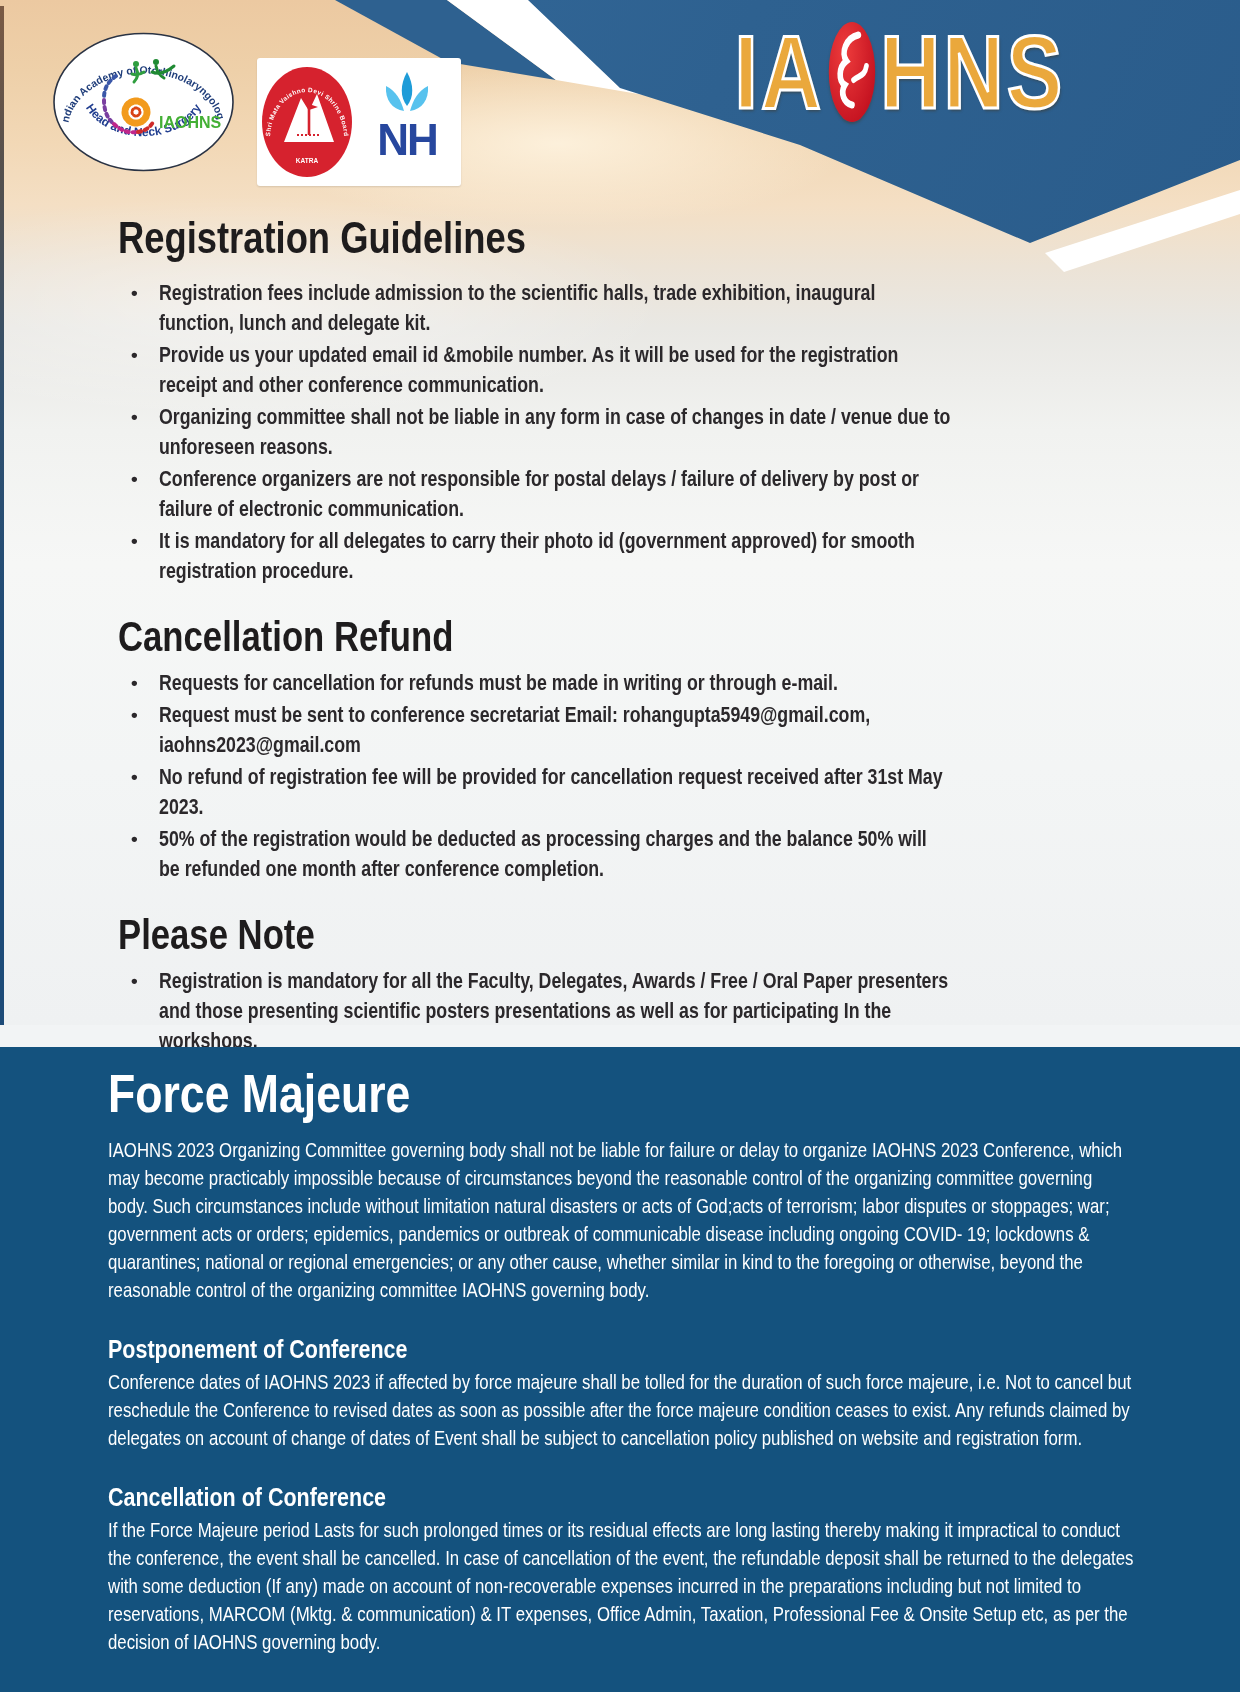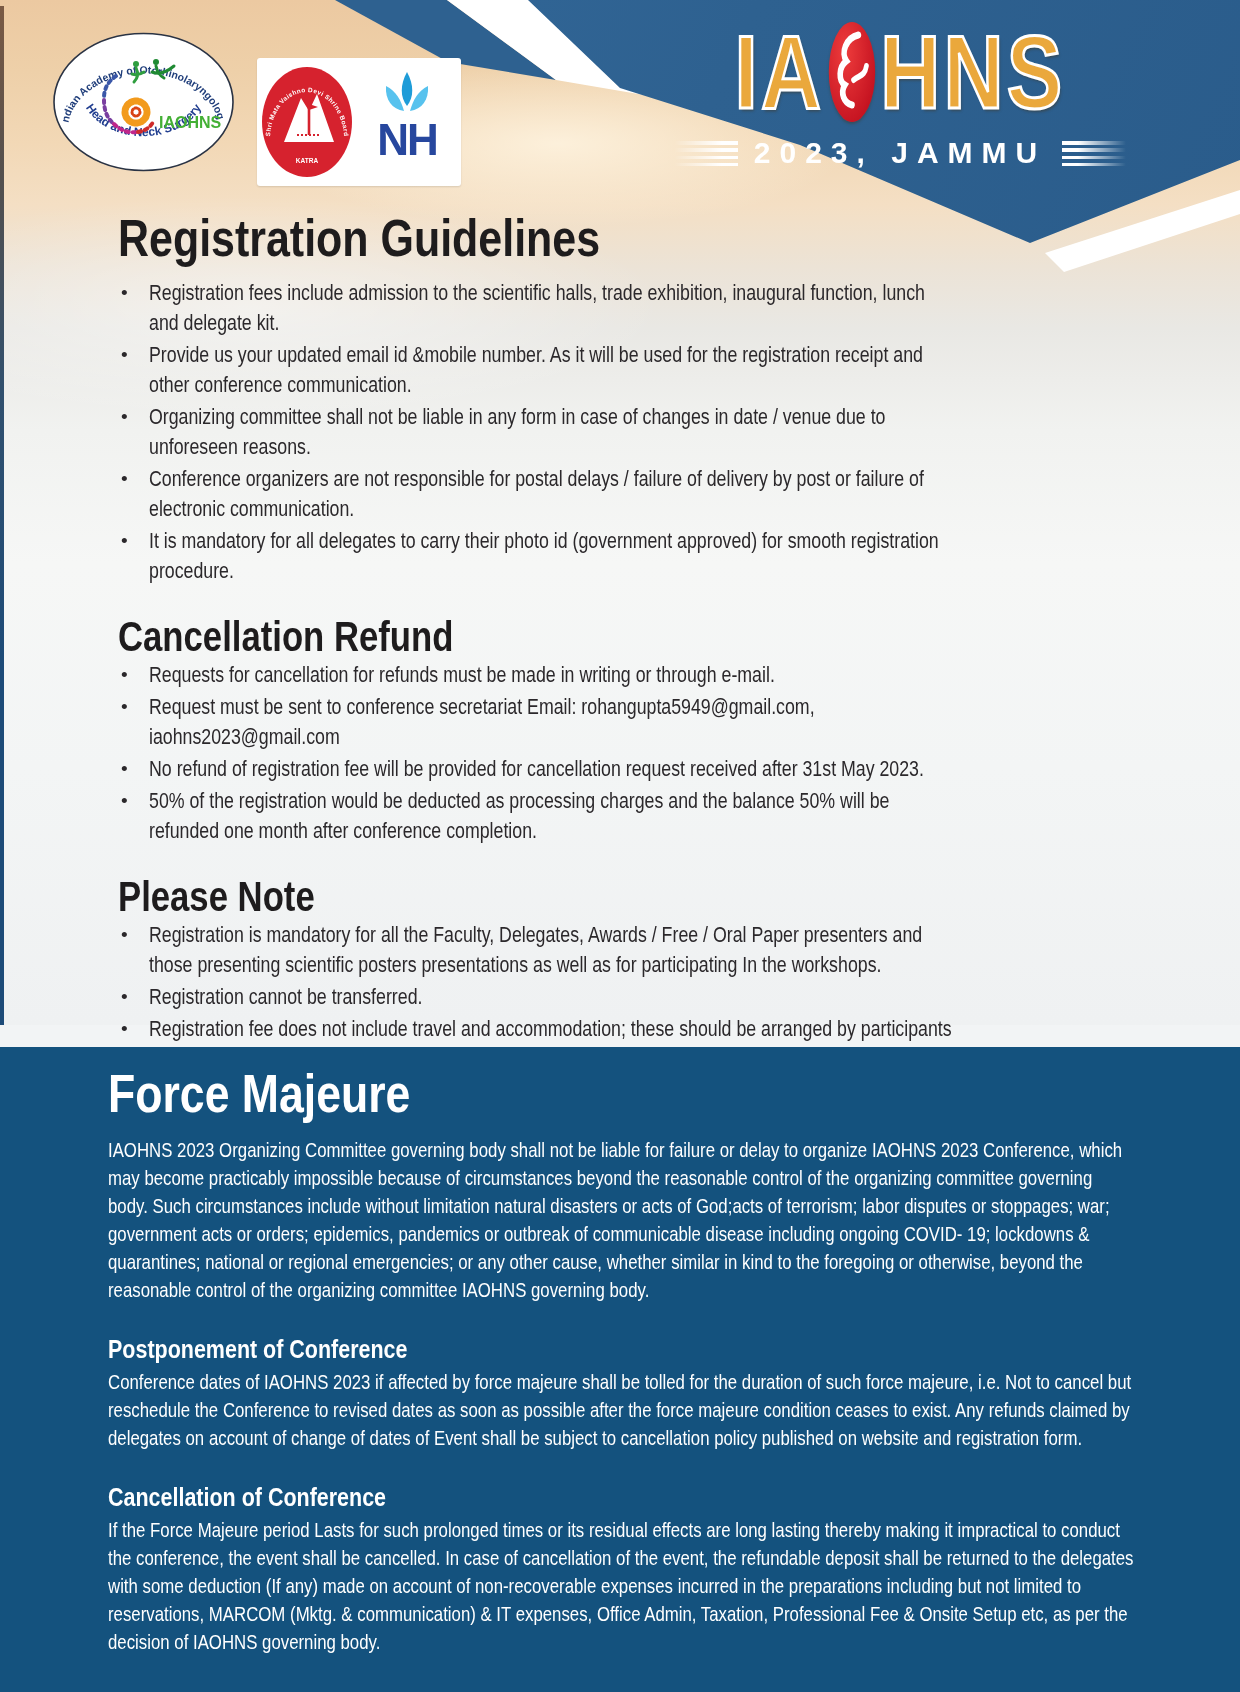--- a/index.html
+++ b/index.html
@@ -39,23 +39,23 @@
   .speed-lines.right{-webkit-mask-image:linear-gradient(to right,#000 25%,transparent);
        mask-image:linear-gradient(to right,#000 25%,transparent);}
   
   .logo-oval{position:absolute;left:52px;top:32px;width:183px;height:140px;}
   .logo-card{position:absolute;left:257px;top:58px;width:204px;height:128px;background:#fff;
        border-radius:3px;box-shadow:0 1px 2px rgba(0,0,0,.12);}
   
   .content{position:absolute;left:0;top:0;width:1240px;padding:210px 112px 0 118px;box-sizing:border-box;}
   .cz85{display:block;width:121%;transform:scaleX(.826);transform-origin:0 0;}
   .cz80{display:block;width:125%;transform:scaleX(.8);transform-origin:0 0;}
-  h1.doc{margin:0 0 12px 0;font-size:52px;line-height:56px;font-weight:bold;color:#1e1c1d;}
+  h1.doc{margin:0 0 12px 0;font-size:44px;line-height:56px;font-weight:bold;color:#1e1c1d;}
   h2.doc{margin:30px 0 2px 0;font-size:42px;line-height:42px;font-weight:bold;color:#1e1c1d;}
-  ul.blist{list-style:none;margin:0;padding:0;}
+  ul.blist{list-style:none;margin:10px;padding:0;font-weight:bold;}
   ul.blist li{display:flex;align-items:flex-start;margin:0 0 2px 0;}
   .mk{flex:none;width:28px;padding-left:3px;font-size:19px;line-height:30px;color:#2b282b;}
   .mk:before{content:"\2022";}
   .bt{font-size:21.5px;line-height:30px;color:#2b282b;}
   
   .fm{position:absolute;left:0;top:1047px;width:1240px;height:667px;background:#14527e;color:#fff;
       padding:17px 105px 0 108px;box-sizing:border-box;}
   .fm h1{margin:0;font-size:54px;line-height:58px;font-weight:bold;color:#fff;}
   .fm-block{margin-top:30px;}
   .fm-block:first-of-type{margin-top:14px;}
@@ -81,25 +81,20 @@
       <span class="gold">IA</span>
       <span class="ear-badge">
         <svg width="58" height="100" viewBox="0 0 58 100">
           <path d="M37 13 C21 16 15 31 22 39 C12 45 12 59 20 63 C14 71 19 81 29 83" fill="none" stroke="#fff" stroke-width="7" stroke-linecap="round"></path>
           <path d="M31 58 C39 53 45 54 47 44" fill="none" stroke="#fff" stroke-width="6" stroke-linecap="round"></path>
         </svg>
       </span>
       <span class="gold">HNS</span>
     </div>
 
-    <div class="banner-sub">
-      <span class="speed-lines left"></span>
-      <span class="sub-text">2023, JAMMU</span>
-      <span class="speed-lines right"></span>
-    </div>
   </div>
 
   <div class="logo-oval">
     <svg width="183" height="140" viewBox="0 0 183 140">
       <ellipse cx="91.5" cy="70" rx="89.5" ry="68.5" fill="#ffffff" stroke="#2a3344" stroke-width="1.6"></ellipse>
       <defs>
         <path id="arcTop" d="M17 88 A 76 58 0 0 1 166 88" fill="none"></path>
         <path id="arcBot" d="M32 72 A 63 48 0 0 0 151 72" fill="none"></path>
       </defs>
       <text font-size="10.5" font-weight="bold" fill="#1f3d7a">

